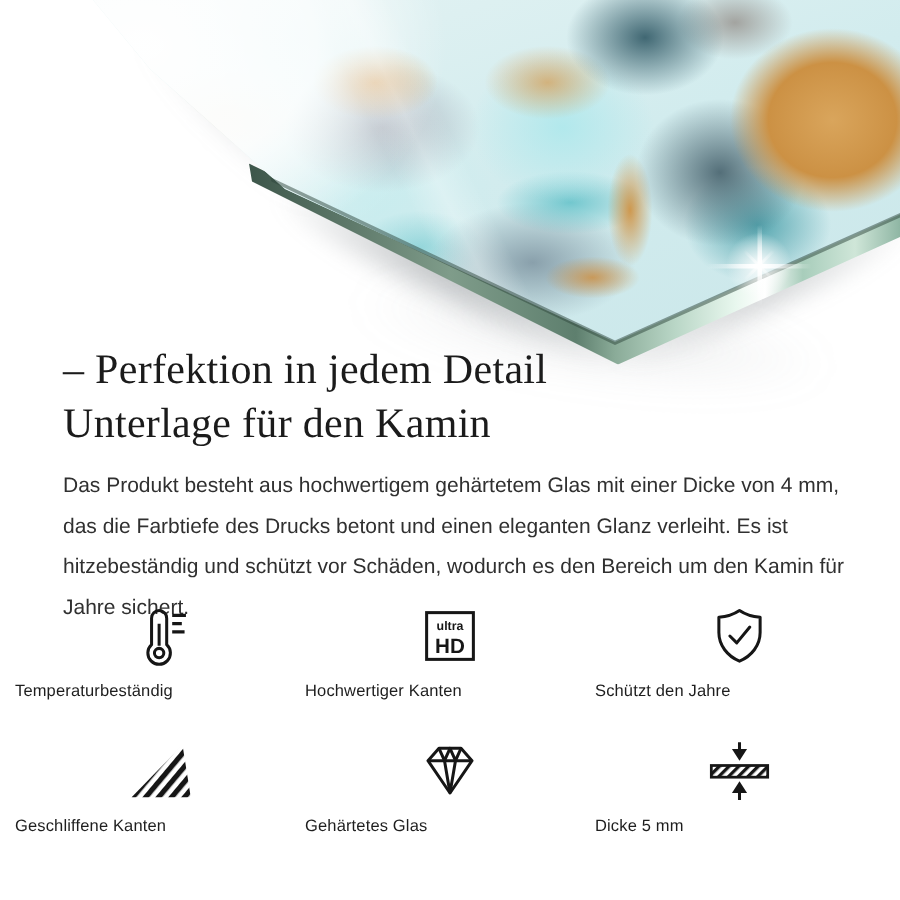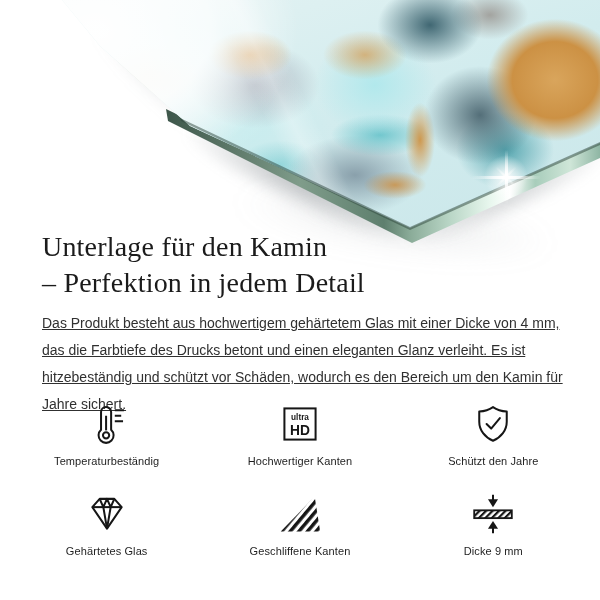--- a/index.html
+++ b/index.html
@@ -67,26 +67,26 @@
     background:linear-gradient(90deg,rgba(255,255,255,0),#fff 50%,rgba(255,255,255,0));}
   .sparkle .rd1{transform:rotate(45deg);}
   .sparkle .rd2{transform:rotate(-45deg);}
 
   
   .title{position:absolute;left:42px;top:229px;margin:0;
     font-family:"Liberation Serif",serif;font-weight:400;
     font-size:28px;line-height:36px;color:#1b1b1b;letter-spacing:.2px;}
   .title span{display:block;}
   .desc{position:absolute;left:42px;top:310px;width:524px;margin:0;
-    font-size:14px;line-height:27px;color:#303030;text-decoration:underline;}
+    font-size:14px;line-height:27px;color:#303030;}
 
   
   .features{position:absolute;left:10px;top:397px;width:580px;
     display:grid;grid-template-columns:repeat(3,1fr);grid-auto-rows:90px;}
-  .feature{text-align:center;padding-top:5px;}
+  .feature{text-align:left;padding-top:5px;}
   .icon-box{height:46px;display:flex;align-items:flex-start;justify-content:center;}
   .icon-box svg{display:block;}
   .feature-label{margin-top:7px;font-size:11px;color:#1e1e1e;letter-spacing:.1px;}
   .ico{stroke:#161616;fill:none;stroke-width:2.2;}
   .ico-fill{fill:#161616;stroke:none;}
   .hd-text{font-family:"Liberation Sans",sans-serif;font-weight:bold;fill:#161616;text-anchor:middle;}
 </style>
 </head>
 <body>
 
@@ -103,22 +103,22 @@
     <div class="sparkle">
       <i class="glow"></i>
         <i class="ray rh"></i>
         <i class="ray rv"></i>
         <i class="ray rd1"></i>
         <i class="ray rd2"></i>
     </div>
   </div>
 
   <h1 class="title">
+    <span>– Perfektion in jedem Detail</span>
     <span>Unterlage für den Kamin</span>
-    <span>– Perfektion in jedem Detail</span>
   </h1>
 
   <p class="desc">Das Produkt besteht aus hochwertigem gehärtetem Glas mit einer Dicke von 4 mm, das die Farbtiefe des Drucks betont und einen eleganten Glanz verleiht. Es ist hitzebeständig und schützt vor Schäden, wodurch es den Bereich um den Kamin für Jahre sichert.</p>
 
   <div class="features">
 
     <div class="feature">
       <div class="icon-box">
         <svg width="44" height="44" viewBox="0 0 48 48">
           <path class="ico" d="M17.5,30.3 L17.5,11 A5.5,5.5 0 0 1 28.5,11 L28.5,30.3 A8.2,8.2 0 1 1 17.5,30.3 Z"></path>
@@ -144,62 +144,62 @@
     </div>
 
     <div class="feature">
       <div class="icon-box">
         <svg width="44" height="44" viewBox="0 0 48 48">
           <path class="ico" stroke-width="2.4" stroke-linejoin="round" d="M24,5.5 C20,8.2 14.2,10 9,10.4 L9,21.5 C9,30.8 15.2,38.6 24,42.3 C32.8,38.6 39,30.8 39,21.5 L39,10.4 C33.8,10 28,8.2 24,5.5 Z"></path>
           <path class="ico" stroke-width="2.6" stroke-linecap="round" stroke-linejoin="round" d="M17,24 L22,29 L31.5,17.5"></path>
         </svg>
       </div>
       <div class="feature-label">Schützt den Jahre</div>
-    </div>
-
-    <div class="feature">
-      <div class="icon-box">
-        <svg width="44" height="44" viewBox="0 0 48 48">
-          <path class="ico" stroke-width="2" stroke-linejoin="round" d="M8,16.5 L16,7.5 L32,7.5 L40,16.5 L24,40 Z"></path>
-          <path class="ico" stroke-width="1.8" d="M8,16.5 L40,16.5"></path>
-          <path class="ico" stroke-width="1.8" stroke-linejoin="round" d="M16,7.5 L20,16.5 L24,7.5 L28,16.5 L32,7.5"></path>
-          <path class="ico" stroke-width="1.8" d="M20,16.5 L24,40 M28,16.5 L24,40"></path>
-        </svg>
-      </div>
-      <div class="feature-label">Gehärtetes Glas</div>
     </div>
 
     <div class="feature">
       <div class="icon-box">
         <svg width="44" height="44" viewBox="0 0 48 48">
           <defs>
             <pattern id="hatchTri" width="7.2" height="7.2" patternUnits="userSpaceOnUse" patternTransform="rotate(-50)">
               <rect width="7.2" height="7.2" fill="#ffffff"></rect>
               <rect width="7.2" height="3.8" fill="#161616"></rect>
             </pattern>
           </defs>
           <polygon points="3,43 40,5 46,43" fill="url(#hatchTri)"></polygon>
         </svg>
       </div>
       <div class="feature-label">Geschliffene Kanten</div>
+    </div>
+
+    <div class="feature">
+      <div class="icon-box">
+        <svg width="44" height="44" viewBox="0 0 48 48">
+          <path class="ico" stroke-width="2" stroke-linejoin="round" d="M8,16.5 L16,7.5 L32,7.5 L40,16.5 L24,40 Z"></path>
+          <path class="ico" stroke-width="1.8" d="M8,16.5 L40,16.5"></path>
+          <path class="ico" stroke-width="1.8" stroke-linejoin="round" d="M16,7.5 L20,16.5 L24,7.5 L28,16.5 L32,7.5"></path>
+          <path class="ico" stroke-width="1.8" d="M20,16.5 L24,40 M28,16.5 L24,40"></path>
+        </svg>
+      </div>
+      <div class="feature-label">Gehärtetes Glas</div>
     </div>
 
     <div class="feature">
       <div class="icon-box">
         <svg width="44" height="44" viewBox="0 0 48 48">
           <defs>
             <pattern id="hatchBar" width="5" height="5" patternUnits="userSpaceOnUse" patternTransform="rotate(-45)">
               <rect width="5" height="5" fill="#ffffff"></rect>
               <rect width="5" height="2.4" fill="#161616"></rect>
             </pattern>
           </defs>
           <rect x="3.5" y="20" width="41" height="8.5" fill="url(#hatchBar)" stroke="#161616" stroke-width="2"></rect>
           <line class="ico" x1="24" y1="3" x2="24" y2="9" stroke-width="2.6"></line>
           <polygon class="ico-fill" points="18.5,8 29.5,8 24,16.5"></polygon>
           <line class="ico" x1="24" y1="45" x2="24" y2="39" stroke-width="2.6"></line>
           <polygon class="ico-fill" points="18.5,40 29.5,40 24,31.5"></polygon>
         </svg>
       </div>
-      <div class="feature-label">Dicke 9 mm</div>
+      <div class="feature-label">Dicke 5 mm</div>
     </div>
 
   </div>
 </div>
 
 </body></html>

